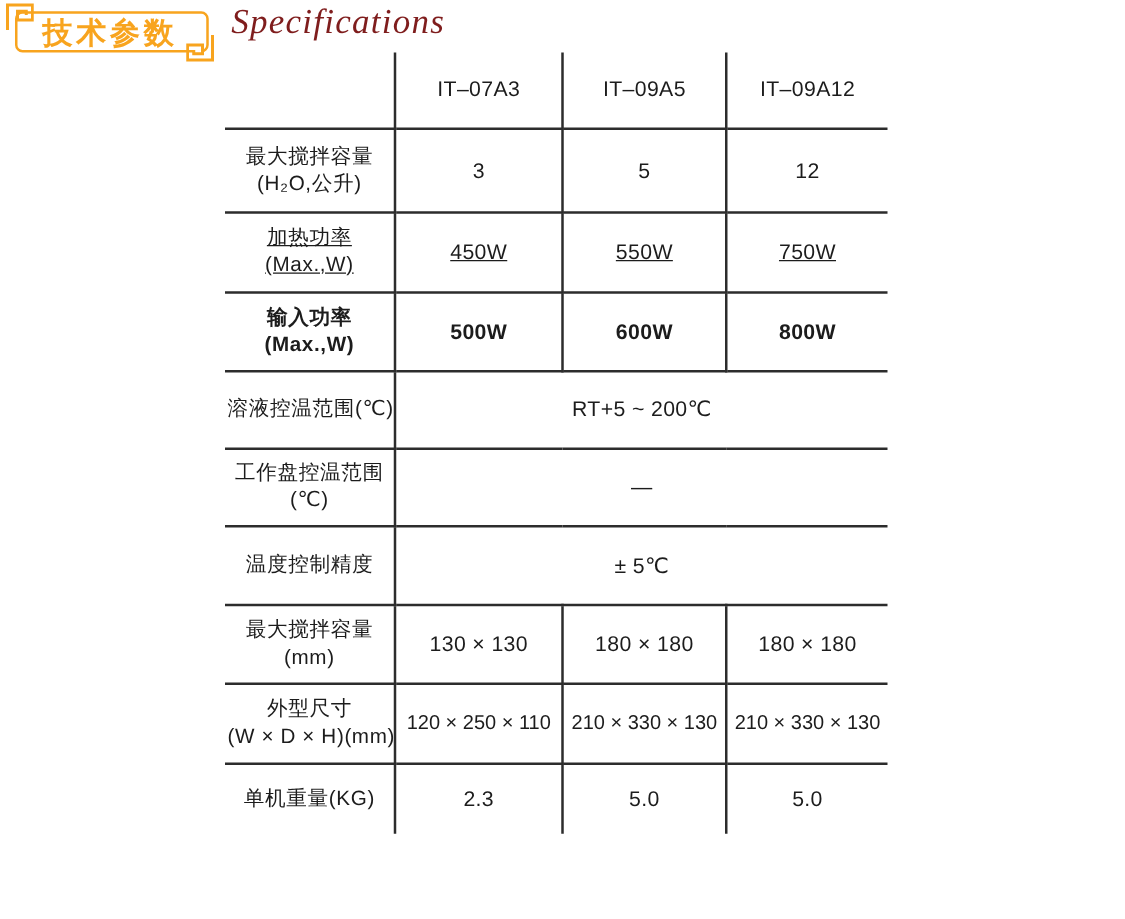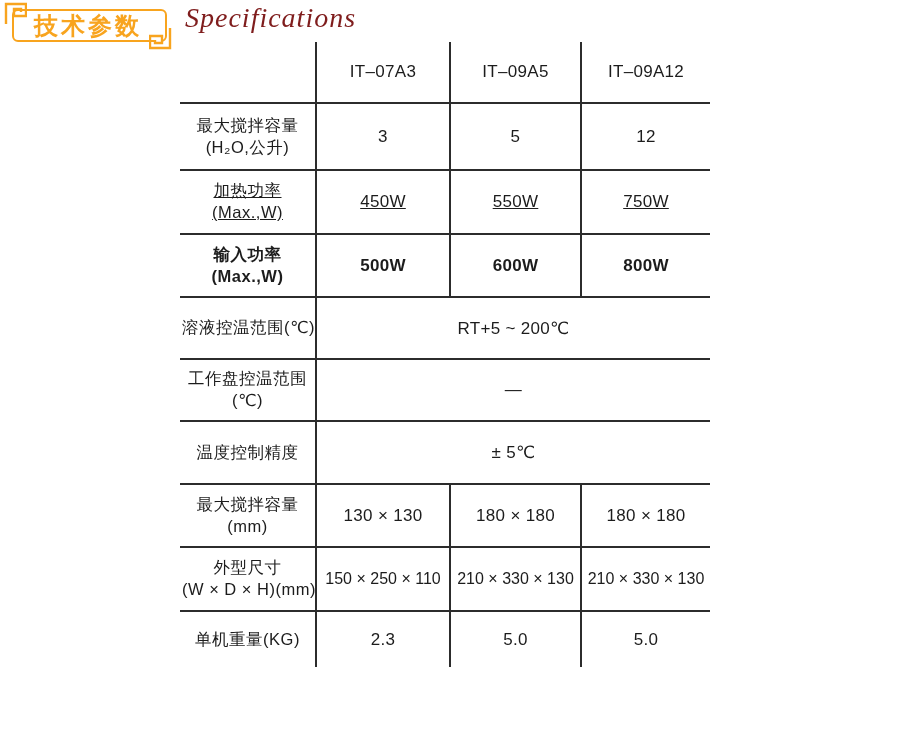--- a/index.html
+++ b/index.html
@@ -235,21 +235,21 @@
         <td class="val">130 × 130</td>
         <td class="val">180 × 180</td>
         <td class="val">180 × 180</td>
       </tr>
 
       <tr class="r8">
         <td class="lab">
           <span>外型尺寸</span>
           <span>(W × D × H)(mm)</span>
         </td>
-        <td class="val">150 × 250 × 110</td>
+        <td class="val">120 × 250 × 110</td>
         <td class="val">210 × 330 × 130</td>
         <td class="val">210 × 330 × 130</td>
       </tr>
 
       <tr class="r9">
         <td class="lab">
           <span>单机重量(KG)</span>
         </td>
         <td class="val">2.3</td>
         <td class="val">5.0</td>

